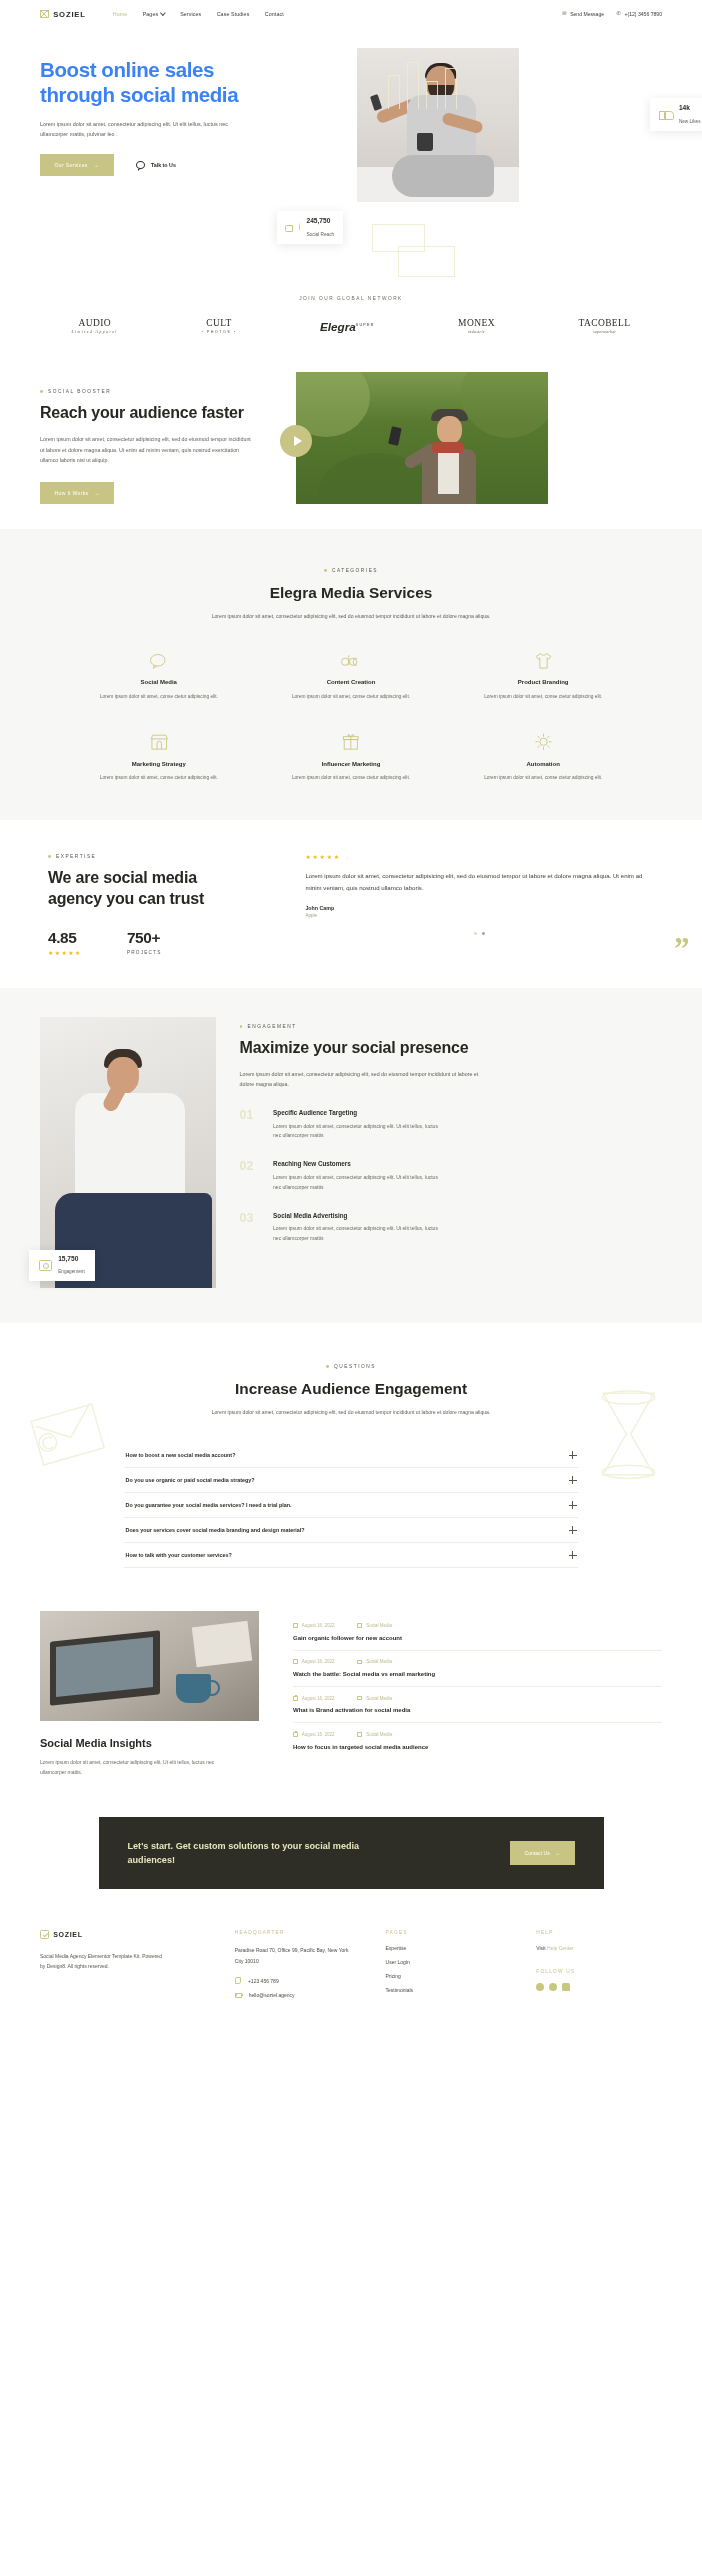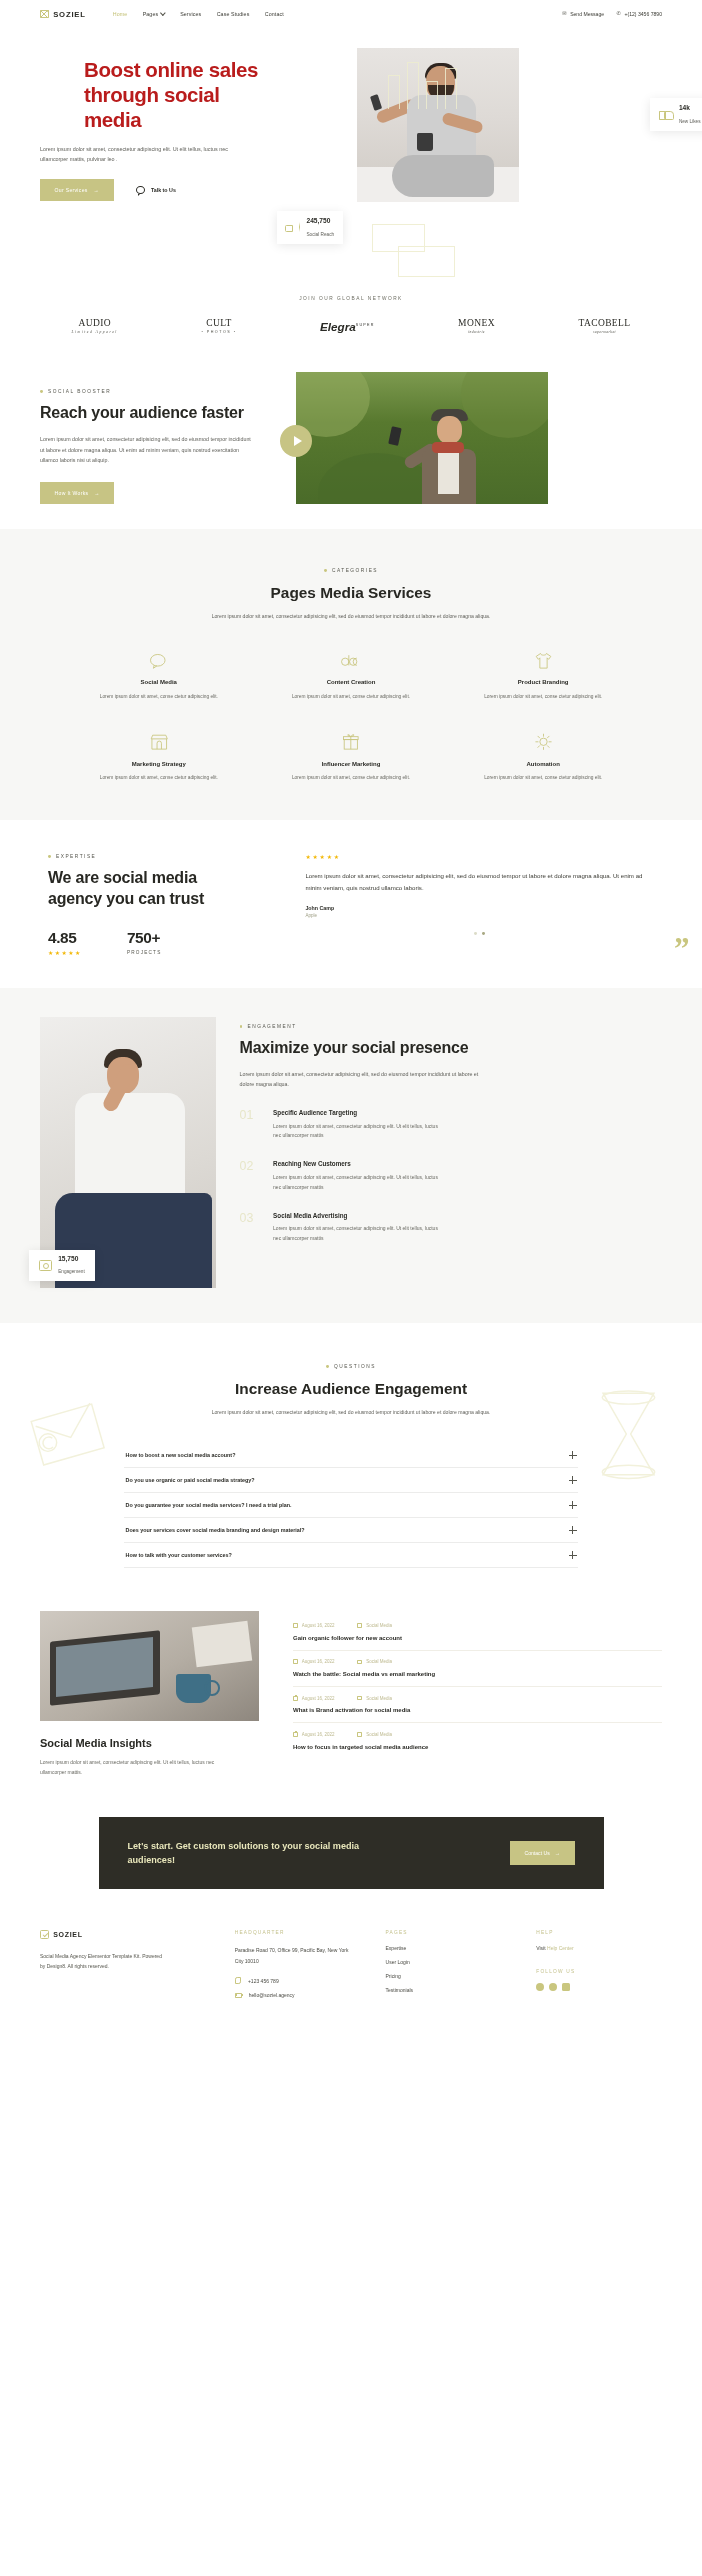--- a/index.html
+++ b/index.html
@@ -28,21 +28,21 @@
   .nav a.active{color:#c2bf72;}
   .chev{display:inline-block;width:3.7px;height:3.7px;border-right:0.7px solid #55554c;border-bottom:0.7px solid #55554c;transform:rotate(45deg) translate(-0.7px,-0.7px);}
   .hdr-right{margin-left:auto;display:flex;align-items:center;gap:12.4px;}
   .hdr-right .item{display:flex;align-items:center;gap:3.7px;font-size:5.1px;color:#3a3a33;text-decoration:none;}
   .ic{display:inline-block;color:#55554c;line-height:1;}
 
   
   .hero{position:relative;padding:13px 0 29px;min-height:256px;}
   .hero-grid{display:flex;}
   .hero-left{width:278px;padding-left:40px;padding-top:16px;position:relative;z-index:3;}
-  h1.hero-title{font-size:20.5px;line-height:1.22;font-weight:bold;letter-spacing:-0.4px;color:#b91c1c;margin-left:44px;}
+  h1.hero-title{font-size:20.5px;line-height:1.22;font-weight:bold;letter-spacing:-0.4px;color:#3b82f6;}
   .hero-p{margin-top:11.7px;font-size:5.4px;line-height:1.95;color:#5d5d57;max-width:212px;}
   .hero-cta{margin-top:14.6px;display:flex;align-items:center;gap:22px;}
   .btn-primary{background:#c7c484;color:#fff;font-size:5.1px;letter-spacing:0.3px;
      padding:8px 14.6px;display:inline-flex;align-items:center;gap:5.9px;border:0;cursor:pointer;}
   .link-chat{display:flex;align-items:center;gap:5.9px;font-size:5.3px;font-weight:bold;color:#2b2b26;text-decoration:none;}
   .bubble-ic{width:9.5px;height:8px;border:0.8px solid #2b2b26;border-radius:50%/55%;position:relative;}
   .bubble-ic:after{content:"";position:absolute;left:1.5px;bottom:-2.2px;width:0;height:0;
      border-top:2.9px solid #2b2b26;border-right:2.9px solid transparent;}
 
   .hero-right{position:relative;flex:1;}
@@ -155,21 +155,21 @@
   .eg-jeans{position:absolute;left:14.6px;top:176px;width:157px;height:95px;background:#2f3b52;border-radius:17.6px 7.3px 0 0;}
   .eng-badge{position:absolute;left:29px;top:233px;background:#fff;box-shadow:0 1.5px 10.2px rgba(0,0,0,.11);
      display:flex;align-items:center;gap:6.6px;padding:5.9px 10.2px;z-index:3;}
   .eng-badge .bnum{font-size:6.6px;font-weight:bold;color:#2b2b26;}
   .eng-badge .blabel{font-size:4.7px;color:#5d5d57;}
   .ppl-ic{width:12.4px;height:11px;border:0.8px solid #c9c67f;border-radius:1.5px;position:relative;}
   .ppl-ic:after{content:"";position:absolute;left:2.9px;top:2.2px;width:4.4px;height:4.4px;border:0.8px solid #c9c67f;border-radius:50%;}
   .eng-right{flex:1;padding-left:20.5px;padding-right:40px;padding-top:7.3px;}
   .steps{margin-top:19px;}
   .step{display:flex;gap:14.6px;margin-bottom:19px;}
-  .step .n{font-size:12.4px;font-weight:normal;color:#e7e6c9;min-width:19px;line-height:1;}
+  .step .n{font-size:12.4px;font-weight:bold;color:#e7e6c9;min-width:19px;line-height:1;}
   .step h4{font-size:6.3px;font-weight:bold;color:#2b2b26;}
   .step p{margin-top:5.9px;font-size:5px;line-height:1.95;color:#6a6a63;max-width:168px;}
 
   
   .faq{padding:34px 0 29px;text-align:center;position:relative;overflow:hidden;}
   .faq-deco{position:absolute;pointer-events:none;}
   .faq-deco svg{display:block;}
   .faq .lead{margin:10.2px auto 0;max-width:351px;font-size:5.1px;line-height:1.95;color:#5d5d57;}
   .faq-list{margin:25px auto 0;width:454px;text-align:left;position:relative;z-index:2;}
   .faq-item{display:flex;align-items:center;justify-content:space-between;
@@ -395,21 +395,21 @@
       </div>
       <div class="play"></div>
     </div>
   </section>
 
   <section class="services">
     <div class="eyebrow-c">
       <span class="dot" style="width:2.9px;height:2.9px;border-radius:50%;background:#c9c67f;display:inline-block"></span>
       <span>CATEGORIES</span>
     </div>
-    <h2 class="big">Pages Media Services</h2>
+    <h2 class="big">Elegra Media Services</h2>
     <p class="lead">Lorem ipsum dolor sit amet, consectetur adipisicing elit, sed do eiusmod tempor incididunt ut labore et dolore magna aliqua.</p>
     <div class="wrap">
       <div class="svc-grid">
         <div class="svc">
           <div class="sic">
             <svg width="19" height="16" viewBox="0 0 26 22" class="sv-ic">
                 <ellipse cx="12" cy="10" rx="10" ry="8"></ellipse>
                 <path d="M7 17 L6 21 L11 17.5"></path>
               </svg>
           </div>

